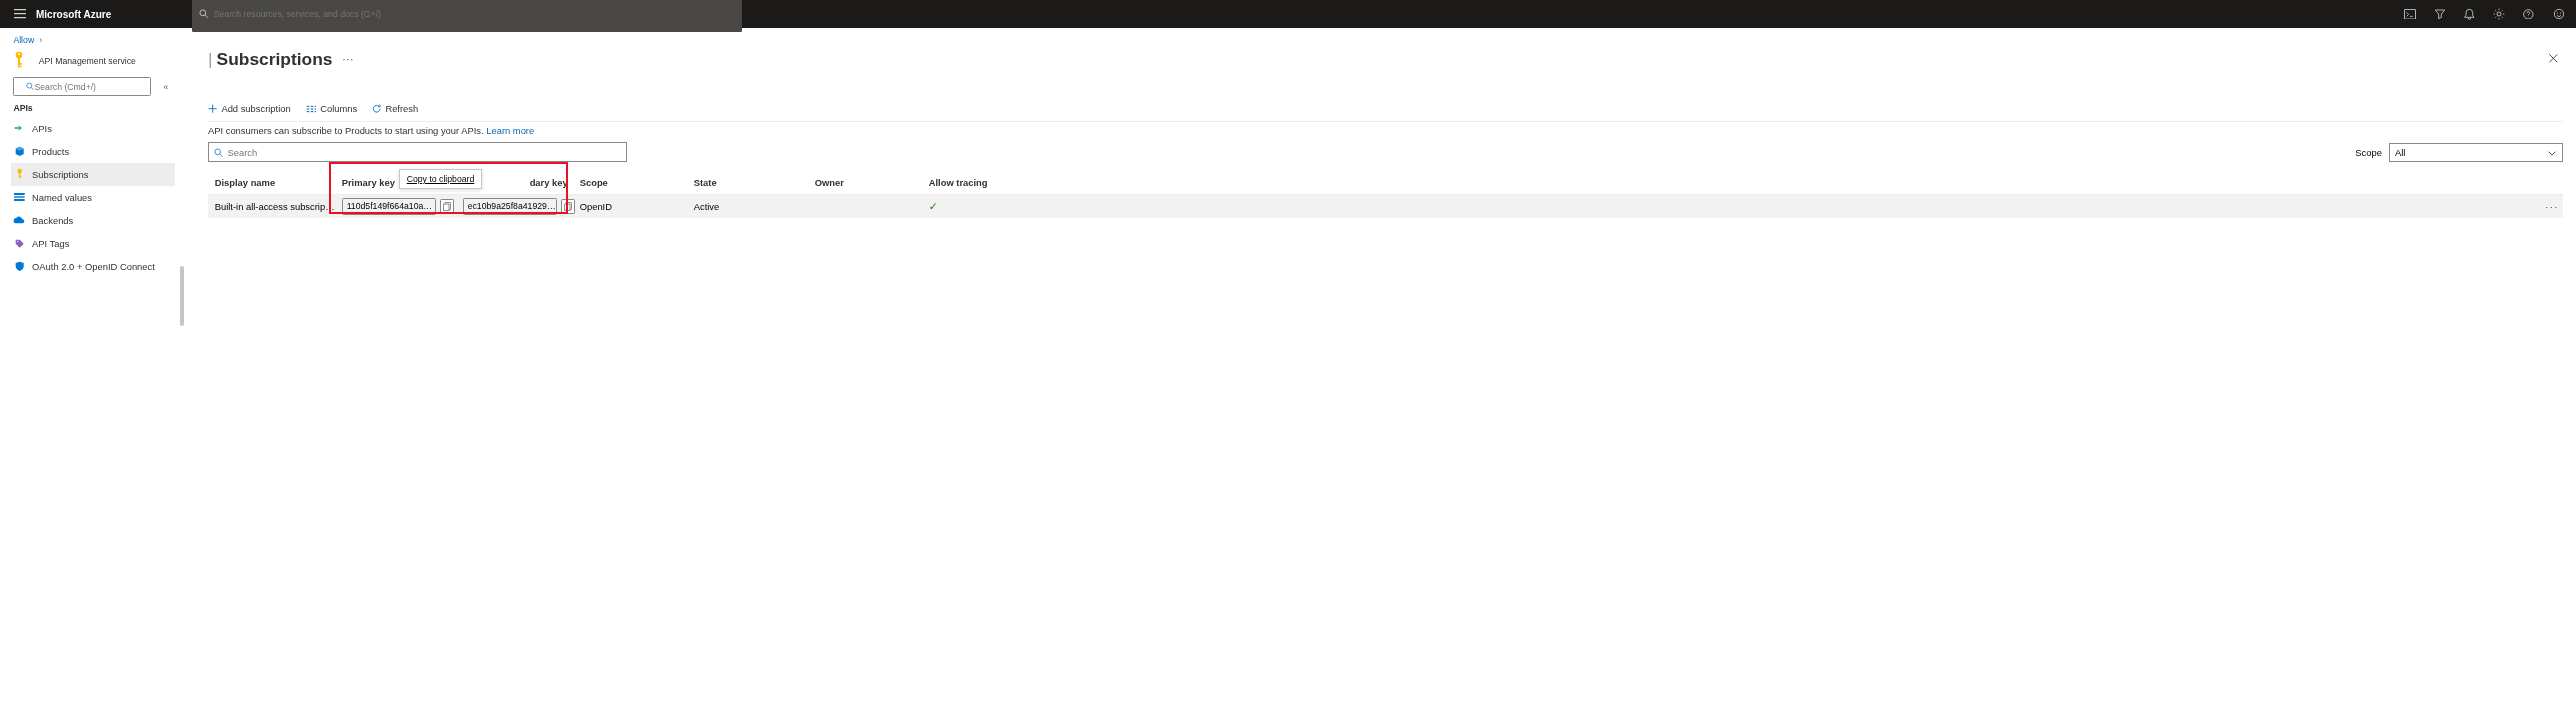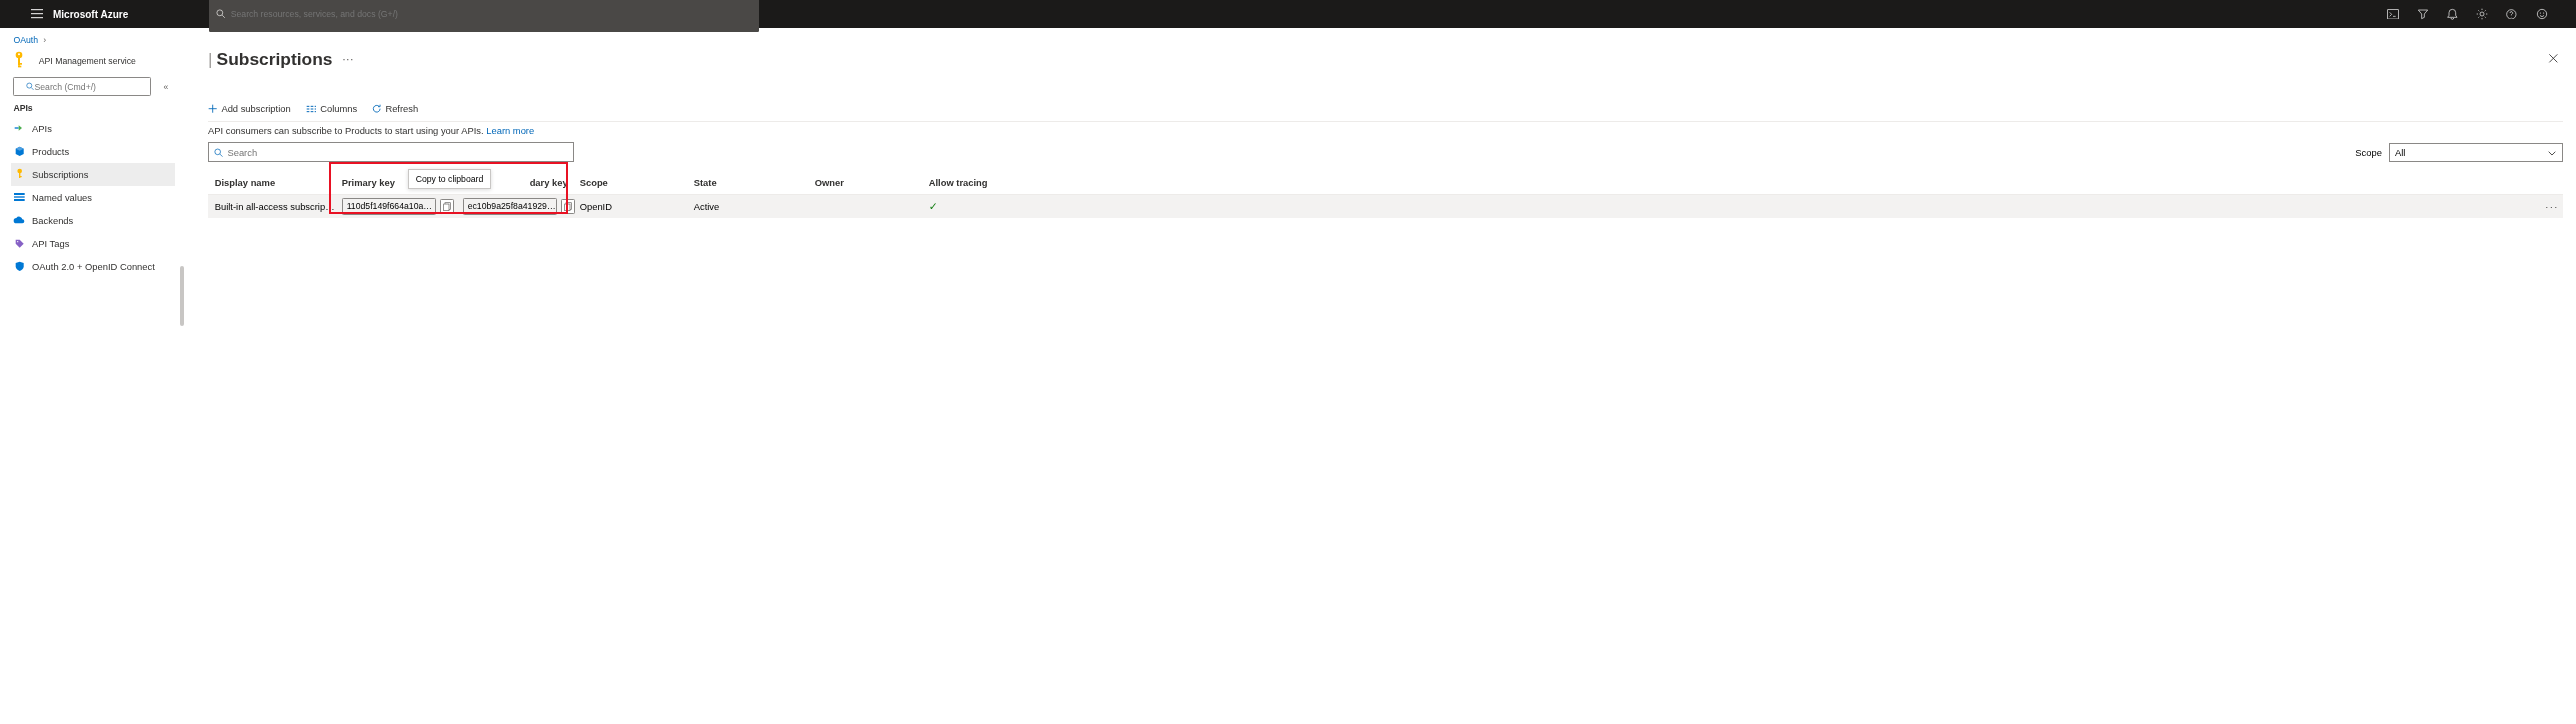--- a/index.html
+++ b/index.html
@@ -1,19 +1,19 @@
 <!DOCTYPE html>
 <html style="font-size:10.7px"><head>
 <meta charset="utf-8">
 <style>
   * { box-sizing: border-box; margin: 0; padding: 0; font-family: "Segoe UI", -apple-system, sans-serif; }
   body { width: 2576px; height: 725px; background: #fff; overflow: hidden; }
 
   
-  .topbar { height: 28px; background: #1b1a19; color: #fff; display: flex; align-items: center; padding: 0 21px; }
+  .topbar { height: 28px; background: #1b1a19; color: #fff; display: flex; align-items: center; padding: 0 4px; }
   .hamburger { width: 16px; height: 16px; margin: 0 8px; cursor: pointer; display:flex; align-items:center; justify-content:center; }
   .brand { font-size: 10px; font-weight: 600; margin-right: 81px; white-space: nowrap; }
   .searchbox { flex: 0 0 550px; height: 36px; background: #4a4846; border-radius: 1.3px; display:flex; align-items:center; padding: 0 6.7px; color:#e1dfdd; }
   .searchbox svg { margin-right: 5.4px; flex-shrink:0; }
   .searchbox input { background: transparent; border: none; color:#e1dfdd; font-size:8.7px; width:100%; outline:none; }
   .topbar-icons { margin-left: auto; display:flex; align-items:center; gap: 2.7px; }
   .topbar-icons .ticon { width: 27px; height:27px; display:flex; align-items:center; justify-content:center; cursor:pointer; }
 
   
   .crumbs { padding: 6.7px 13.4px 0 13.4px; font-size:8.7px; }
@@ -47,21 +47,21 @@
   .page-close { margin-left:auto; cursor:pointer; padding:4px; }
 
   .toolbar { display:flex; align-items:center; gap:14.8px; margin-top: 17.4px; padding-bottom:6.7px; border-bottom:0.7px solid #edebe9; }
   .tool-btn { display:flex; align-items:center; gap:4px; font-size:9.4px; color:#323130; cursor:pointer;margin-top:16px; }
   .tool-btn .ticon2 { color:#0067b8; display:flex; }
 
   .infoline { font-size:9.4px; color:#323130; margin: 3px 0; }
   .infoline a { color:#0067b8; text-decoration:none; }
 
   .filter-row { display:flex; align-items:center; margin: 6.7px 0 9.4px 0; }
-  .filter-search { width:366px; height:20px; border:0.7px solid #8a8886; display:flex; align-items:center; padding:0 5.4px; }
+  .filter-search { width:419px; height:20px; border:0.7px solid #8a8886; display:flex; align-items:center; padding:0 5.4px; }
   .filter-search input { border:none; outline:none; font-size:9.4px; width:100%; }
   .scope-wrap { margin-left:auto; display:flex; align-items:center; gap:6.7px; font-size:9.4px; }
   .scope-select { width:174px; height:19px; border:0.7px solid #8a8886; display:flex; align-items:center; justify-content:space-between; padding:0 5.4px; font-size:9.4px; cursor:pointer; }
 
   
   .tbl { width:100%; }
   .tbl-head, .tbl-row { display:grid; grid-template-columns: 127px 121px 117px 114px 121px 114px 81px 1fr 27px; align-items:center; height:23px; padding-left:6.7px; font-size:9.4px; }
   .tbl-head { font-weight:600; color:#323130; border-bottom:0.7px solid #edebe9; }
   .tbl-row { background:#f3f2f1; }
   .tbl-row .ellipsis-cell { text-align:right; padding-right:4px; cursor:pointer; color:#323130; letter-spacing:1.3px; }
@@ -129,21 +129,21 @@
           <circle cx="9" cy="9" r="7" stroke="#fff" fill="none"></circle>
           <circle cx="6.5" cy="7.5" r=".8" fill="#fff"></circle>
           <circle cx="11.5" cy="7.5" r=".8" fill="#fff"></circle>
           <path d="M6 11c1 1.2 2 1.8 3 1.8s2-.6 3-1.8" stroke="#fff" fill="none"></path>
         </svg>
       </div>
   </div>
 </div>
 
 <div class="crumbs">
-  <a href="#">OAuth</a>
+  <a href="#">Allow</a>
   <span class="sep">›</span>
 </div>
 
 <div class="layout">
 
   <div class="sidebar">
     <div class="svc-head">
       <span class="keyicon">
         <svg width="12" height="17.4" viewBox="0 0 18 26">
             <circle cx="9" cy="6" r="5" fill="#ffb900"></circle>
@@ -334,20 +334,20 @@
           </div>
         </div>
         <div>OpenID</div>
         <div>Active</div>
         <div></div>
         <div class="check">✓</div>
         <div></div>
         <div class="ellipsis-cell">···</div>
       </div>
 
-      <div class="tooltip" style="left:200px; top:-2.7px;">Copy to clipboard</div>
+      <div class="tooltip" style="left:191px; top:-2.7px;text-decoration:underline;">Copy to clipboard</div>
 
       <div class="redbox" style="left:121px; top:-9.4px; width:239px; height:52px;"></div>
     </div>
 
   </div>
 </div>
 
 
 </body></html>

